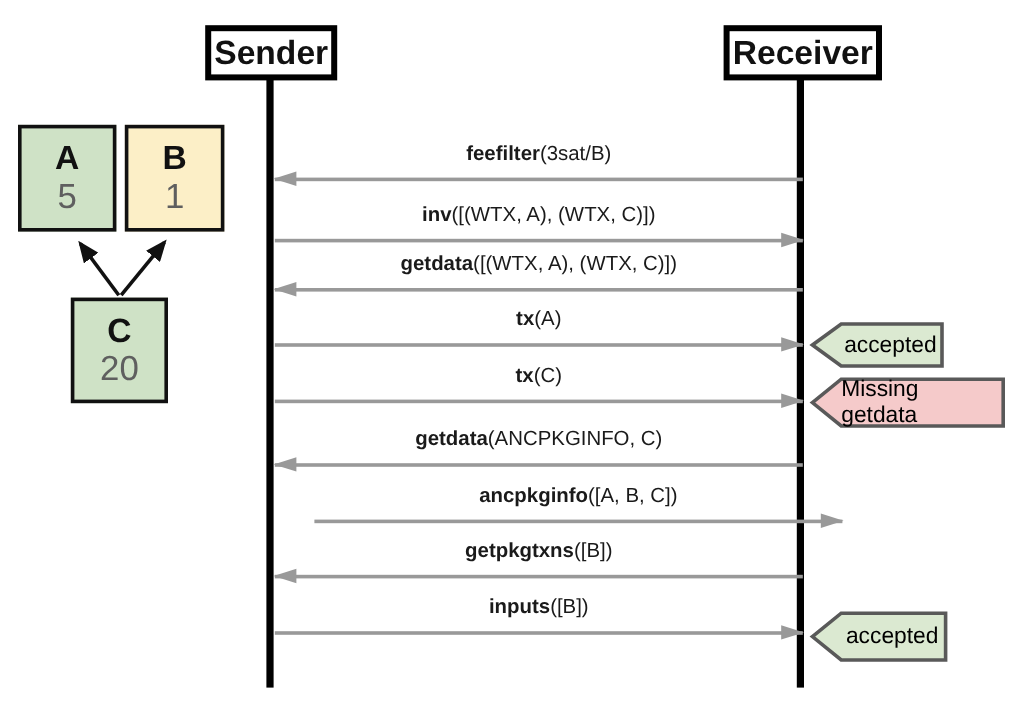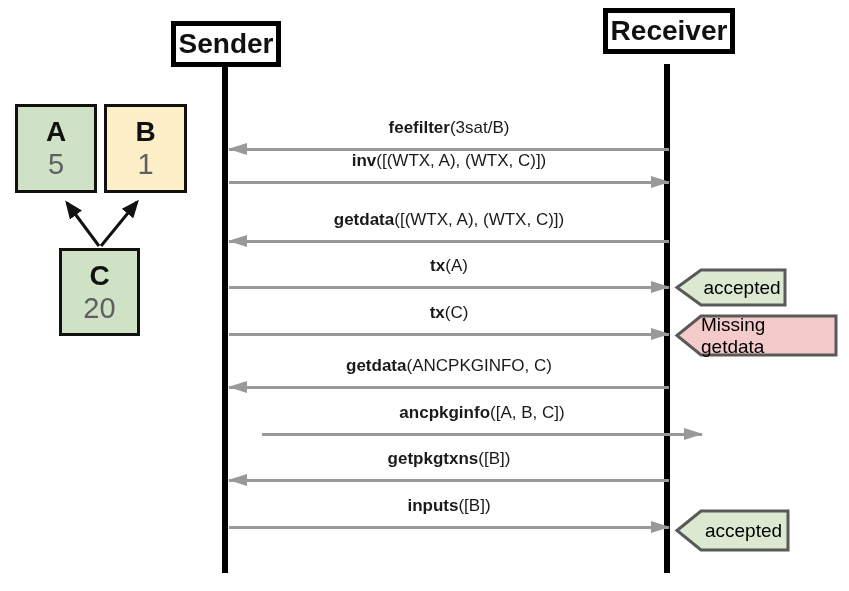--- a/index.html
+++ b/index.html
@@ -65,36 +65,36 @@
     <div class="node-value">1</div>
   </div>
   <div class="node fill-green" style="left:59px;top:248px;width:81px;height:88px;">
     <div class="node-label">C</div>
     <div class="node-value">20</div>
   </div>
 
   <div class="actor" style="left:171px;top:21px;width:110px;height:46px;">
     <span>Sender</span>
   </div>
-  <div class="actor" style="left:603px;top:8px;width:132px;height:46px;">
+  <div class="actor" style="left:603px;top:21px;width:132px;height:46px;">
     <span>Receiver</span>
   </div>
 
   <div class="lifeline" style="left:222px;"></div>
   <div class="lifeline" style="left:664px;"></div>
 
   <div class="msg dir-left" style="top:115px;">
     <div class="msg-label"><span class="mn">feefilter</span><span>(3sat/B)</span></div>
     <div class="msg-arrow">
         <span class="shaft"></span>
         <span class="head"></span>
       </div>
   </div>
 
-  <div class="msg dir-right" style="top:148px;">
+  <div class="msg dir-right" style="top:166px;">
     <div class="msg-label"><span class="mn">inv</span><span>([(WTX, A), (WTX, C)])</span></div>
     <div class="msg-arrow">
         <span class="shaft"></span>
         <span class="head"></span>
       </div>
   </div>
 
   <div class="msg dir-left" style="top:207px;">
     <div class="msg-label"><span class="mn">getdata</span><span>([(WTX, A), (WTX, C)])</span></div>
     <div class="msg-arrow">

